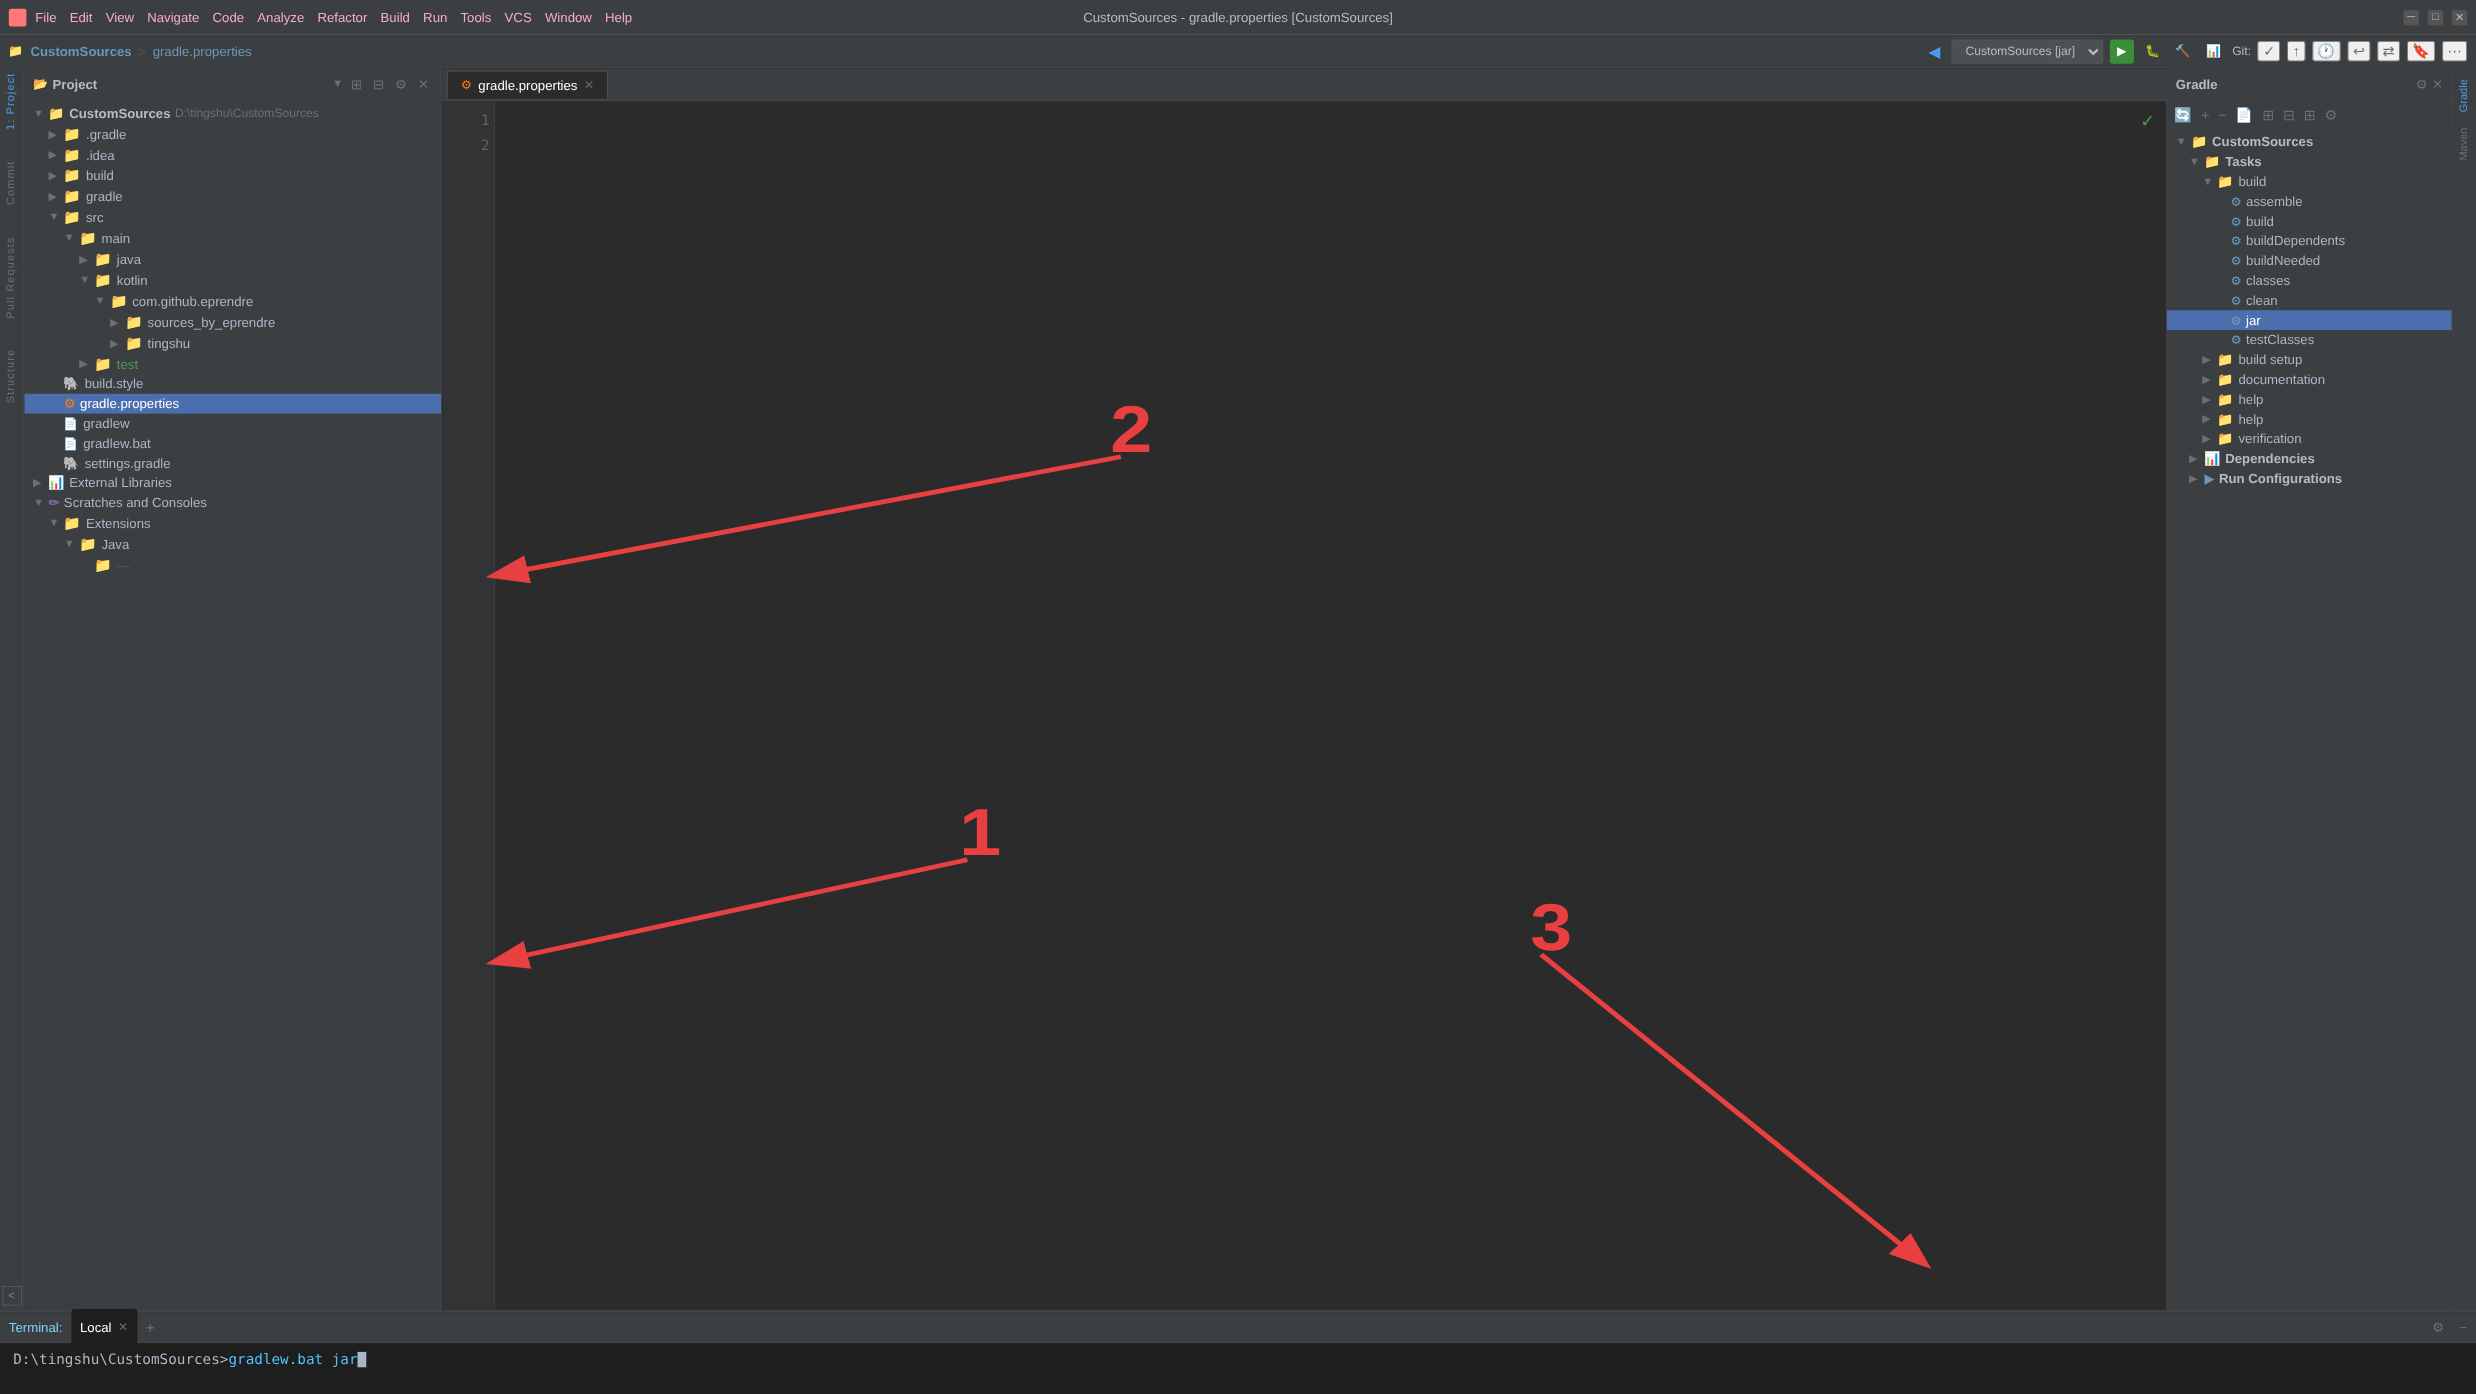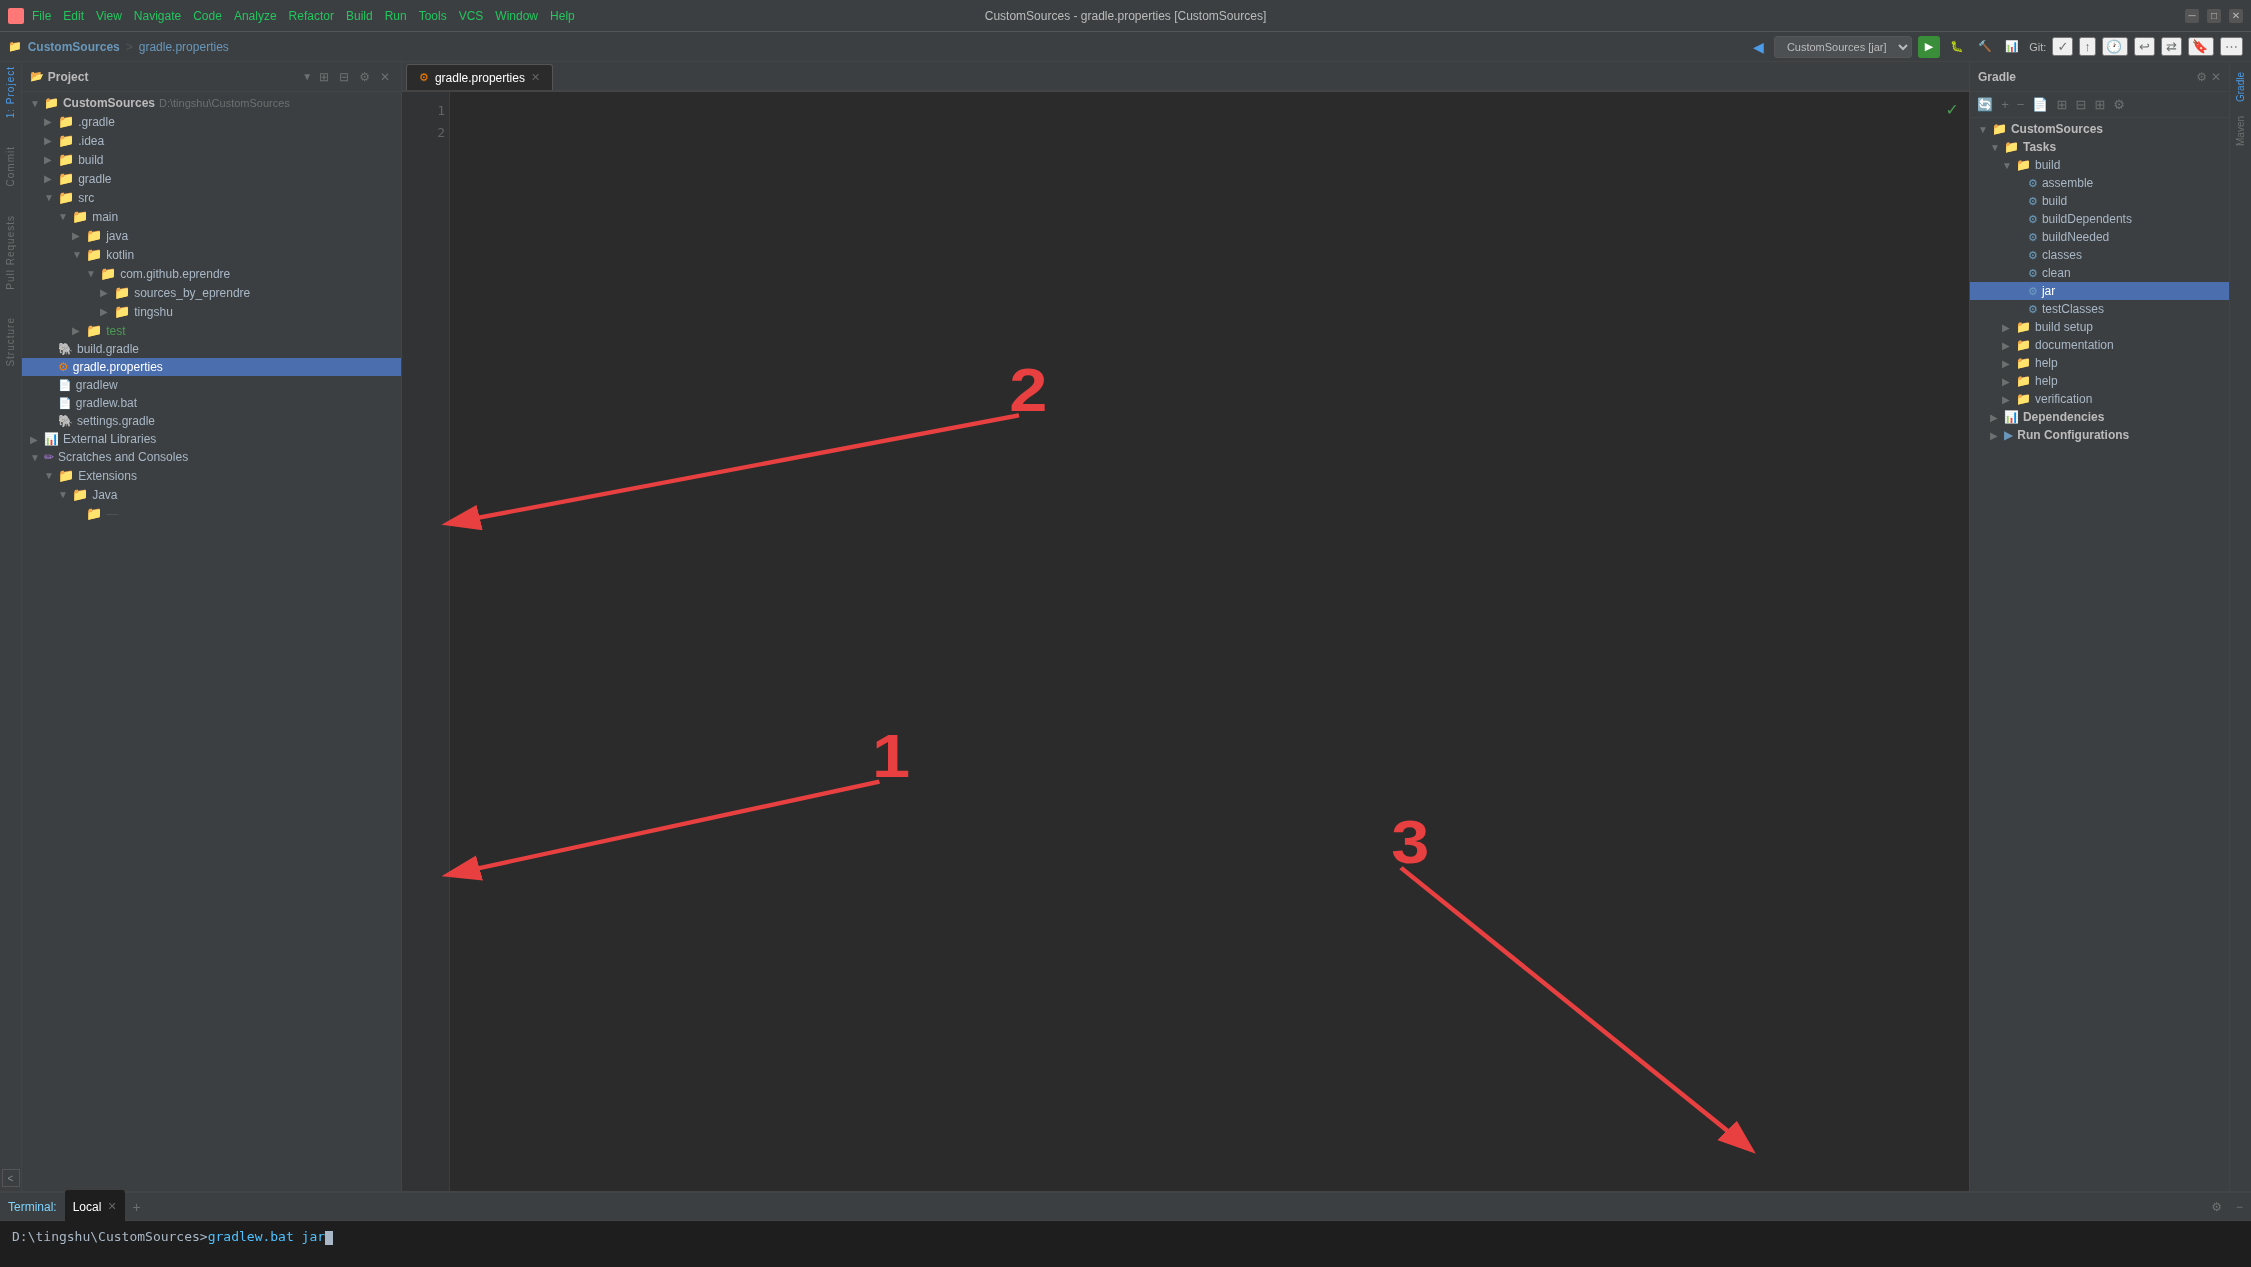--- a/index.html
+++ b/index.html
@@ -11,21 +11,21 @@
       background: #3c3f41;
       display: flex;
       align-items: center;
       padding: 0 8px;
       border-bottom: 1px solid #555;
       color: #bbb;
       font-size: 12px;
     }
     #title-bar .app-icon { width: 16px; height: 16px; background: #f77; border-radius: 2px; margin-right: 8px; flex-shrink: 0; }
     #title-bar .menu-bar { display: flex; gap: 12px; margin-right: auto; }
-    #title-bar .menu-item { cursor: pointer; color: #22c55e; font-size: 12px; }
+    #title-bar .menu-item { cursor: pointer; color: #f9a8d4; font-size: 12px; }
     #title-bar .window-title { position: absolute; left: 50%; transform: translateX(-50%); font-size: 12px; color: #bbb; }
     #title-bar .window-controls { display: flex; gap: 8px; margin-left: 8px; }
     #title-bar .win-btn { width: 14px; height: 14px; background: #555; border-radius: 2px; cursor: pointer; display: flex; align-items: center; justify-content: center; font-size: 10px; color: #bbb; }
 
     
     #second-toolbar {
       height: 30px;
       background: #3c3f41;
       display: flex;
       align-items: center;
@@ -406,21 +406,21 @@
         <span class="indent" style="width:46px;"></span>
         <span class="arrow">▶</span>
         <span class="folder-icon">📁</span>
         <span class="label" style="color:#499c54;">test</span>
       </div>
 
       <div class="tree-item">
         <span class="indent" style="width:18px;"></span>
         <span class="arrow" style="visibility:hidden;">▶</span>
         <span style="color:#79a642;margin-right:4px;font-size:12px;">🐘</span>
-        <span class="label">build.gradle</span>
+        <span class="label">build.style</span>
       </div>
 
       <div class="tree-item selected">
         <span class="indent" style="width:18px;"></span>
         <span class="arrow" style="visibility:hidden;">▶</span>
         <span style="color:#f77f00;margin-right:4px;font-size:12px;">⚙</span>
         <span class="label" style="color:#fff;">gradle.properties</span>
       </div>
 
       <div class="tree-item">

